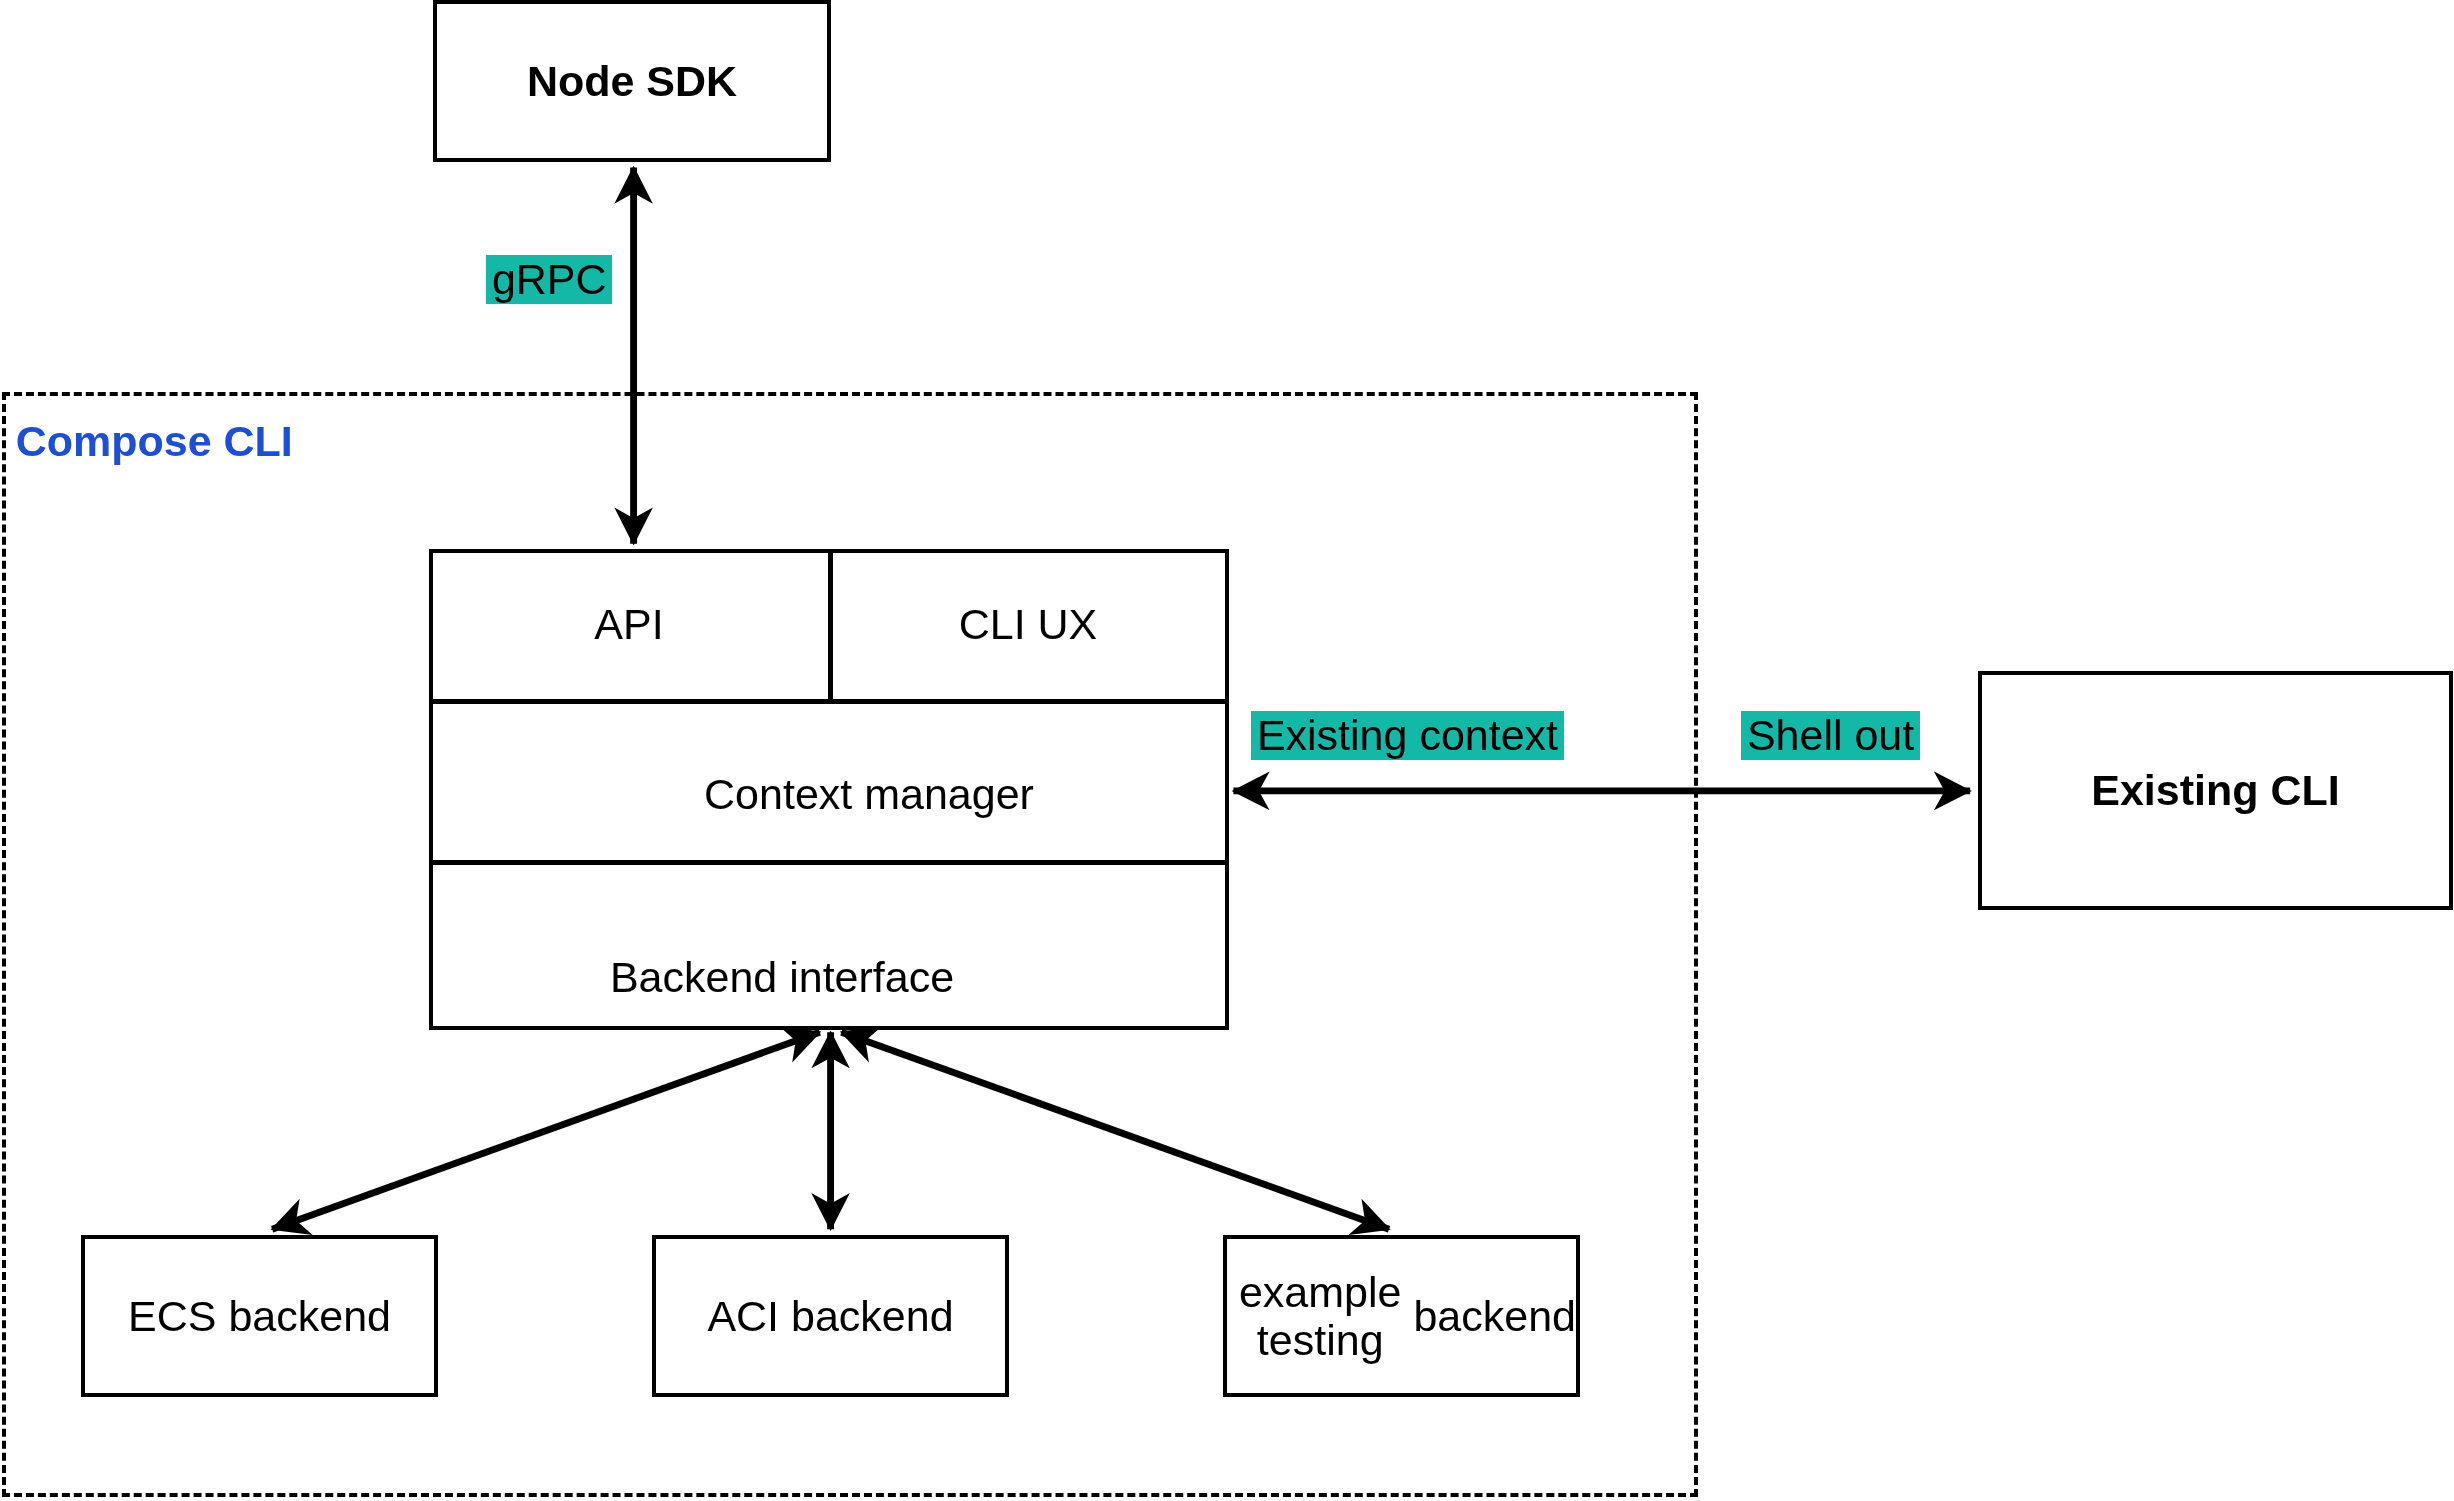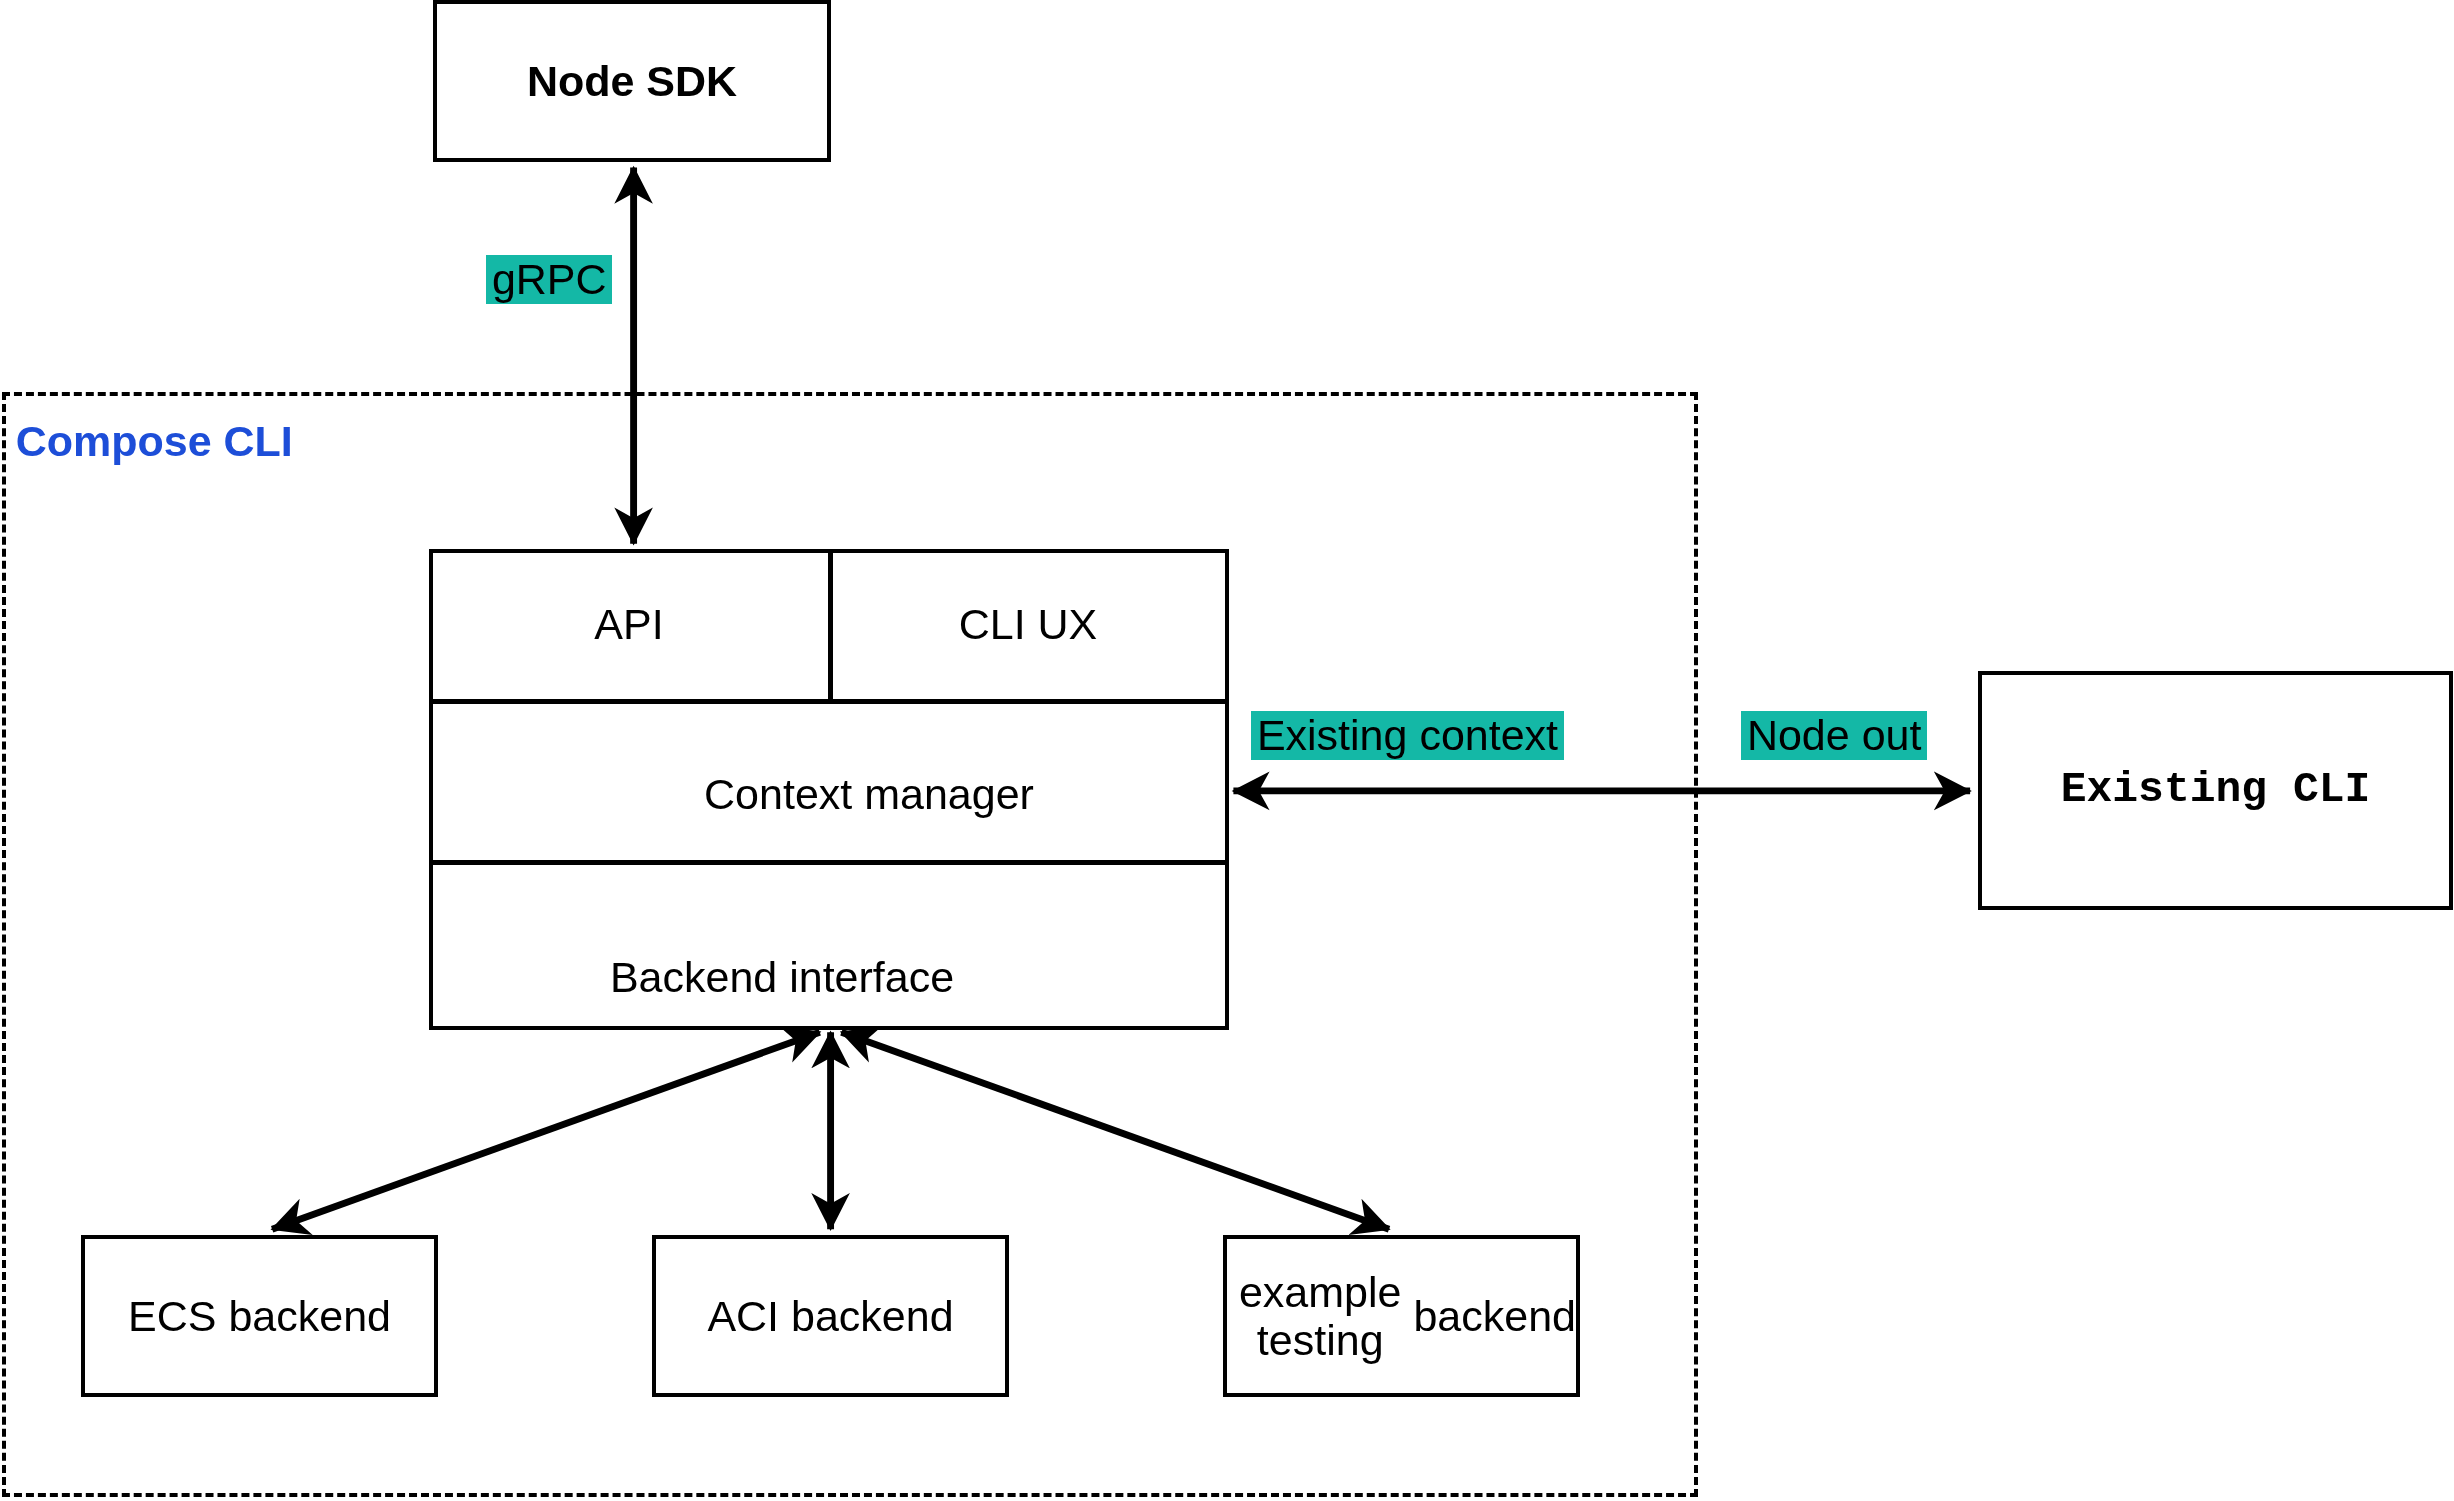--- a/index.html
+++ b/index.html
@@ -142,24 +142,24 @@
 
   <div class="box" style="left:652px; top:1235px; width:357px; height:162px;">
     <span>ACI backend</span>
   </div>
 
   <div class="box" style="left:1223px; top:1235px; width:357px; height:162px; ">
     <span>example testing</span>
     <span>backend</span>
   </div>
 
-  <div class="box bold" style="left:1978px; top:671px; width:475px; height:239px;font-family:Liberation Mono, monospace;">
+  <div class="box bold" style="left:1978px; top:671px; width:475px; height:239px;">
     <span>Existing CLI</span>
   </div>
 
   <div class="edge-label" style="left:486px; top:255px;">gRPC</div>
 
   <div class="edge-label" style="left:1251px; top:711px;">Existing context</div>
 
-  <div class="edge-label" style="left:1741px; top:711px;">Node out</div>
+  <div class="edge-label" style="left:1741px; top:711px;">Shell out</div>
 
 </div>
 
 
 </body></html>

